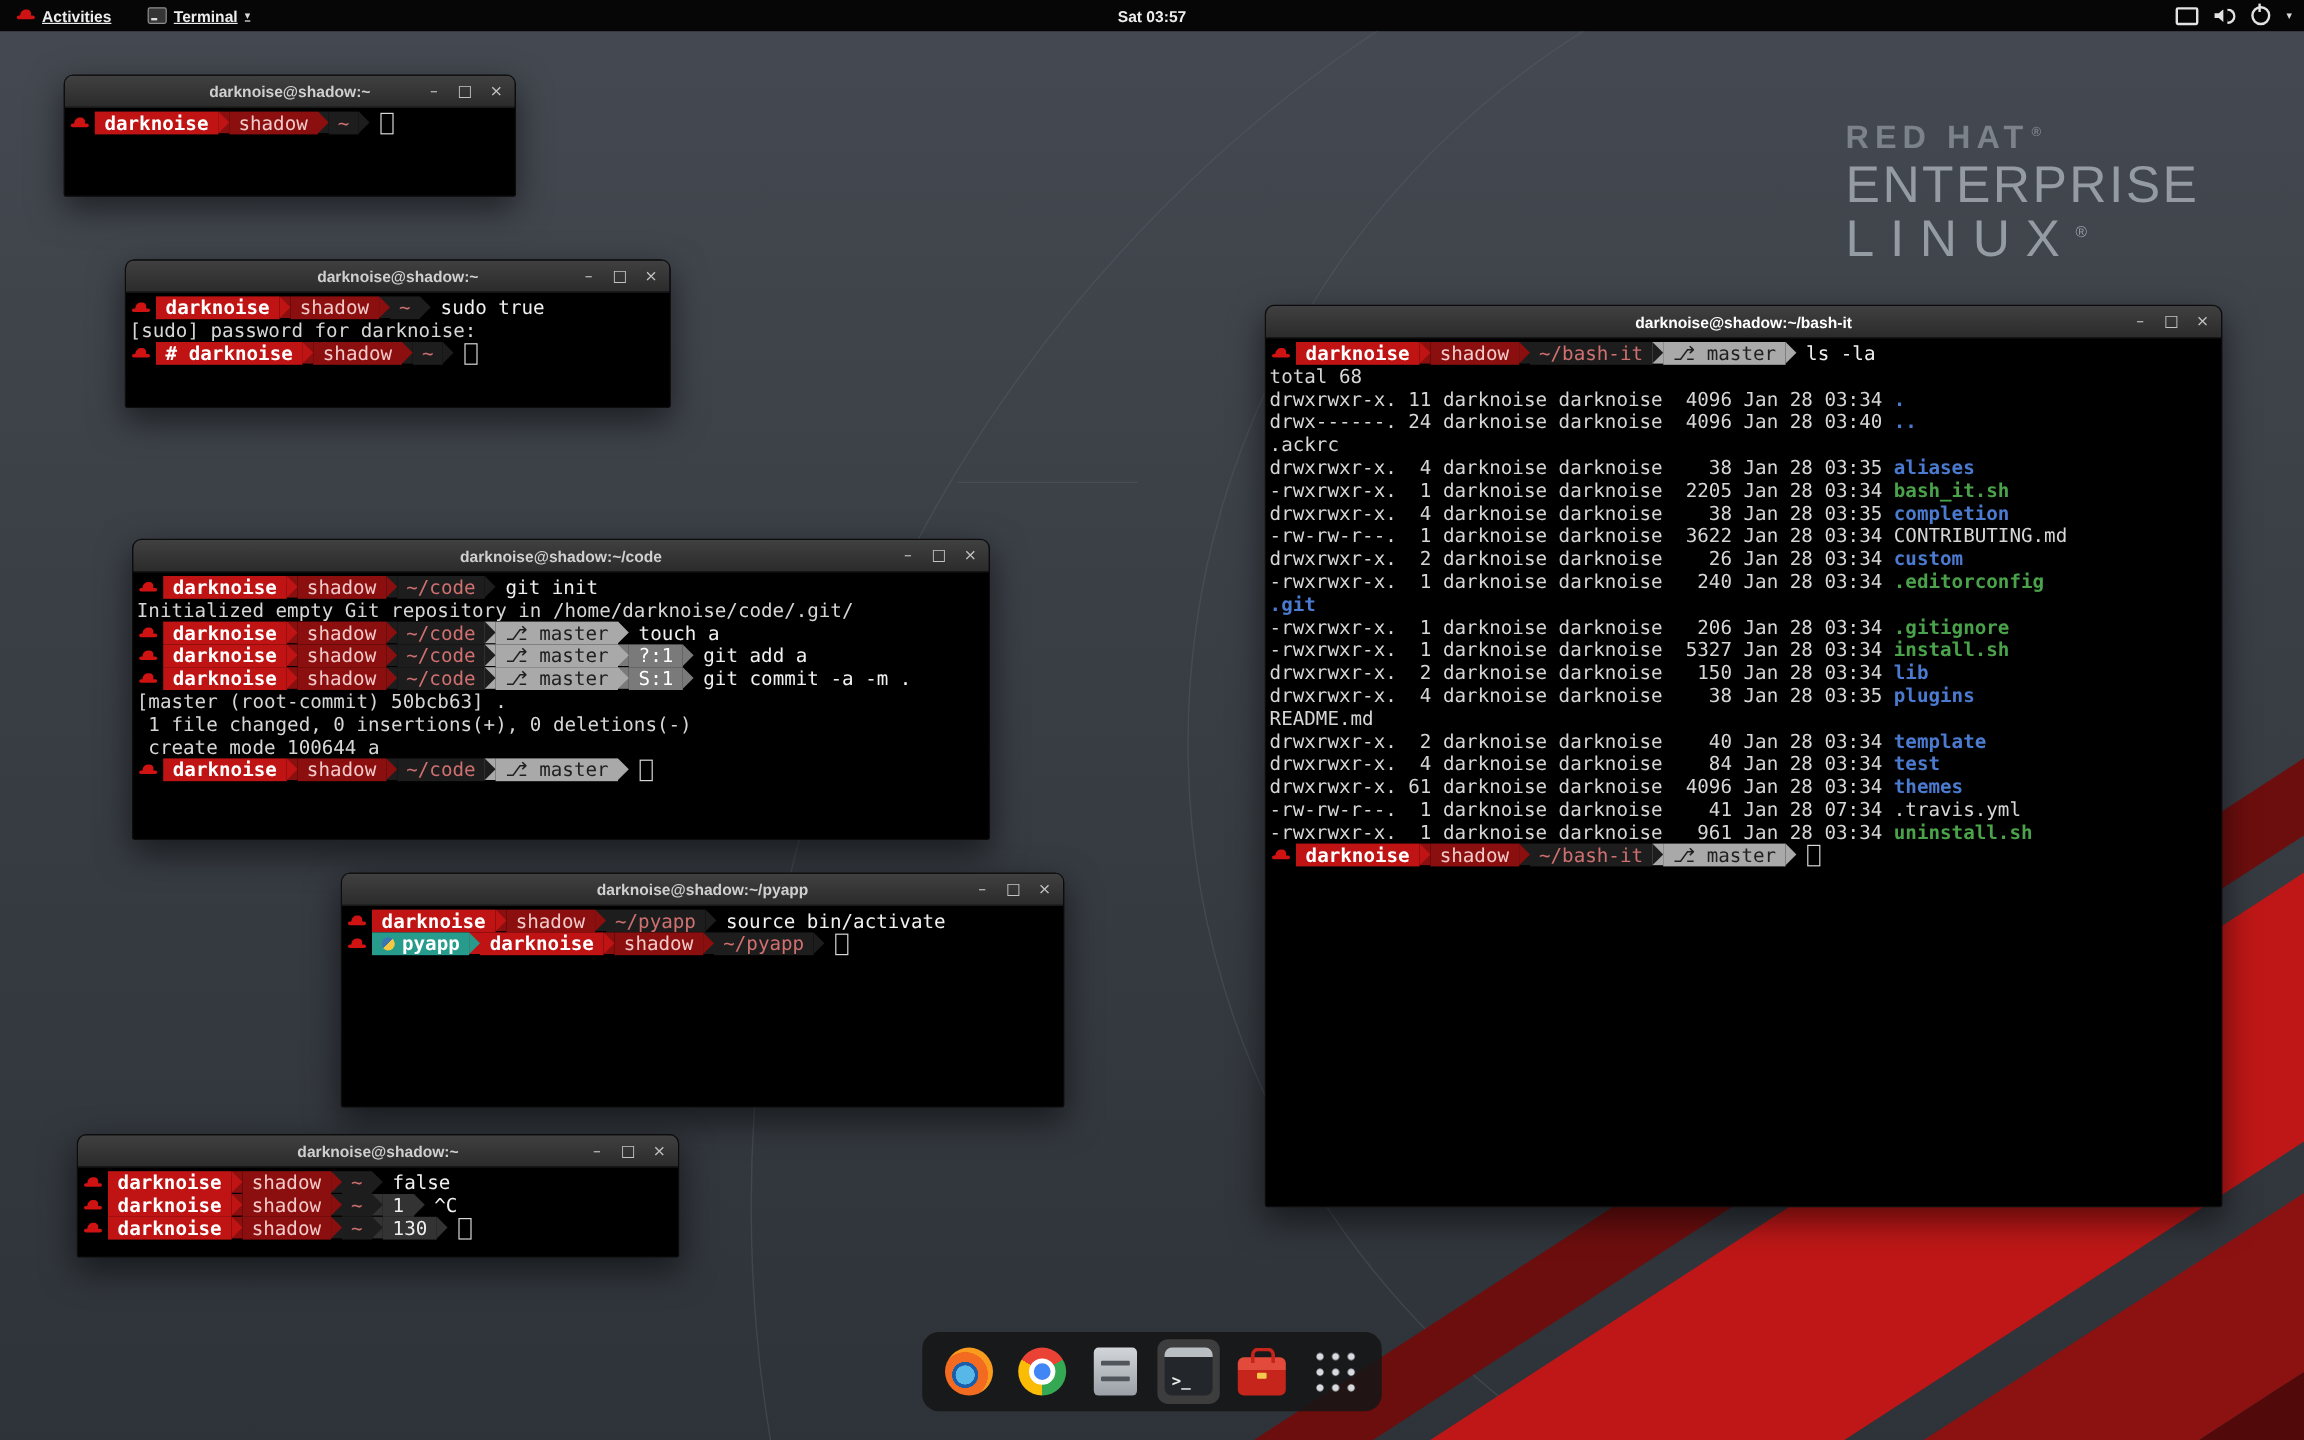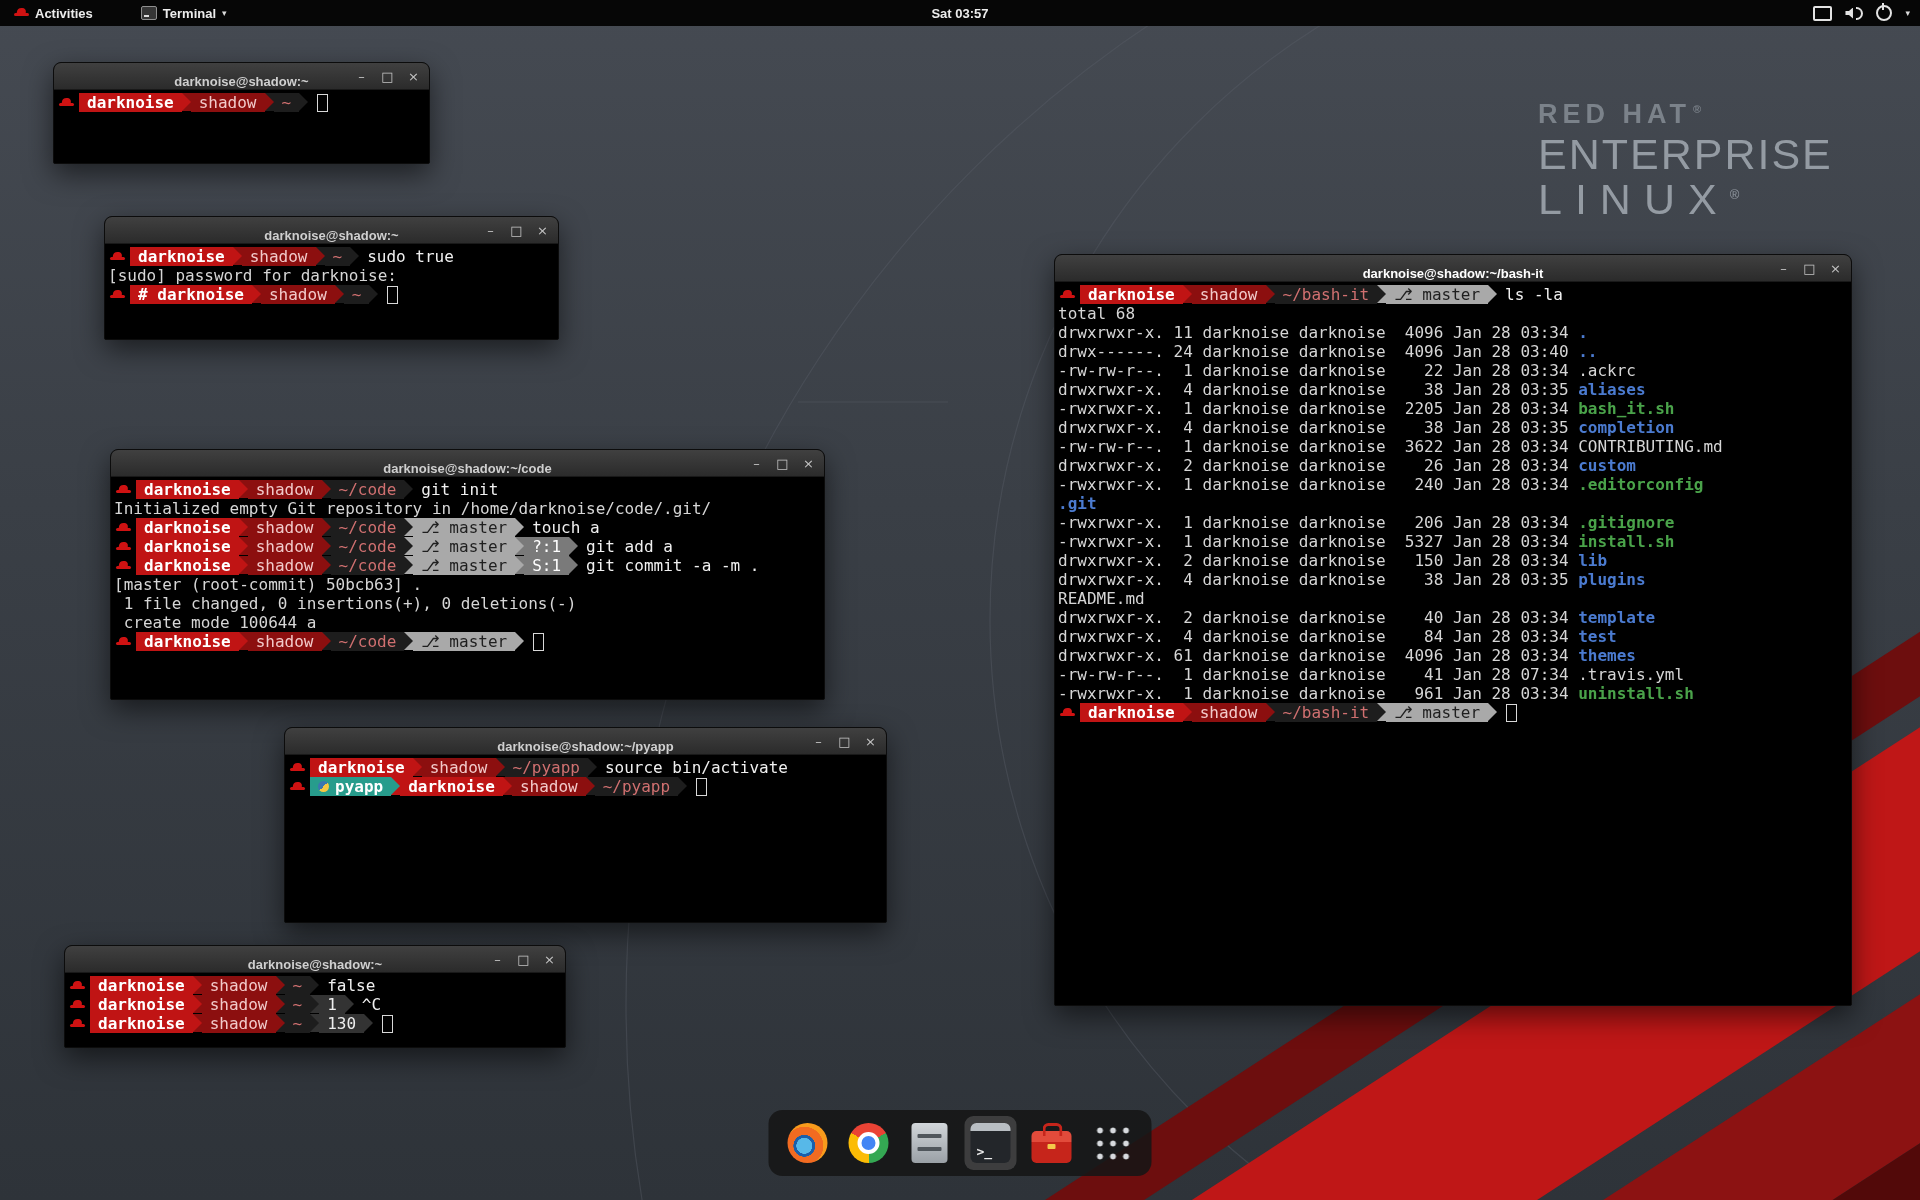--- a/index.html
+++ b/index.html
@@ -4,21 +4,21 @@
 <style>
   html,body{margin:0;padding:0;background:#222;}
   .page{position:relative;width:1920px;height:1200px;overflow:hidden;
         background:linear-gradient(180deg,#454a52 0%,#3a3f46 42%,#2e3339 100%);
         font-family:"Liberation Sans",sans-serif;}
   .wallpaper-art{position:absolute;left:0;top:0;z-index:0;}
 
   
   .topbar{position:absolute;left:0;top:0;right:0;height:26px;background:#060606;color:#ececec;
           display:flex;align-items:center;z-index:50;font-size:13px;font-weight:bold;}
-  .tb-left{display:flex;align-items:center;gap:36px;margin-left:8px;}
+  .tb-left{display:flex;align-items:center;gap:18px;margin-left:8px;text-decoration:underline;}
   .tb-item{display:flex;align-items:center;gap:6px;padding:0 6px;height:26px;cursor:default;}
   .tb-clock{position:absolute;left:50%;transform:translateX(-50%);top:0;height:26px;display:flex;align-items:center;}
   .tb-right{position:absolute;right:10px;top:0;height:26px;display:flex;align-items:center;gap:13px;}
   .caret{font-size:9px;color:#dcdcdc;font-weight:normal;}
 
   
   .hat{display:inline-block;width:15px;height:12px;position:relative;flex:none;}
   .hat::before{content:"";position:absolute;left:3px;top:1px;width:9px;height:6px;background:#cf1212;
                border-radius:4px 4px 1px 1px;transform:skewX(-8deg);}
   .hat::after{content:"";position:absolute;left:0;top:6px;width:15px;height:3px;background:#cf1212;border-radius:2px;}
@@ -42,21 +42,21 @@
   .brand-redhat sup{font-size:11px;margin-left:2px;}
   .brand-enterprise{font-size:43px;letter-spacing:2px;color:#949ba3;margin-top:4px;}
   .brand-linux{font-size:43px;letter-spacing:13px;color:#949ba3;}
   .brand-linux sup{font-size:13px;letter-spacing:0;}
 
   
   #windows{position:absolute;inset:0;z-index:10;}
   .window{position:absolute;background:#000;border:1px solid #0c0c0c;border-radius:8px 8px 2px 2px;
           box-shadow:0 10px 28px rgba(0,0,0,.55);overflow:hidden;}
   .titlebar{height:26px;background:linear-gradient(#404040,#2b2b2b);border-bottom:1px solid #191919;
-            position:relative;display:flex;align-items:flex-end;justify-content:center;}
+            position:relative;display:flex;align-items:center;justify-content:center;}
   .titlebar .title{font-size:13px;color:#cfcfcf;font-weight:bold;}
   .focused .titlebar .title{color:#fff;}
   .tb-btns{position:absolute;right:9px;top:0;height:100%;display:flex;align-items:center;gap:13px;}
   .tb-btn{min-width:13px;text-align:center;color:#c3c3c3;font-size:13px;line-height:1;
           font-family:"DejaVu Sans",sans-serif;cursor:default;}
 
   .tbody{padding:3px 2px 2px 3px;font-family:"DejaVu Sans Mono",monospace;font-size:16px;line-height:19px;}
   .tline{display:flex;align-items:stretch;height:19px;white-space:pre;}
   .pl-seg{display:flex;align-items:center;padding:0 8px;flex:none;}
   .seg-t{white-space:pre;}
@@ -231,21 +231,21 @@
             <span class="tb-btn">–</span>
             <span class="tb-btn">□</span>
             <span class="tb-btn">×</span>
           </span>
         </div>
         <div class="tbody">
           <div class="tline"><span class="hat prompt-hat"></span><span class="pl-seg seg-user"><span class="seg-t">darknoise</span></span><span class="pl-arrow arr-user bgc-host"></span><span class="pl-seg seg-host"><span class="seg-t">shadow</span></span><span class="pl-arrow arr-host bgc-path"></span><span class="pl-seg seg-path"><span class="seg-t">~/bash-it</span></span><span class="pl-arrow arr-path bgc-git"></span><span class="pl-seg seg-git"><span class="seg-t">⎇ master</span></span><span class="pl-arrow arr-git"></span><span class="txt txt-cmd">ls -la</span></div>
           <div class="tline"><span class="txt txt-out">total 68</span></div>
           <div class="tline"><span class="txt txt-out">drwxrwxr-x. 11 darknoise darknoise  4096 Jan 28 03:34 </span><span class="txt txt-dir">.</span></div>
           <div class="tline"><span class="txt txt-out">drwx------. 24 darknoise darknoise  4096 Jan 28 03:40 </span><span class="txt txt-dir">..</span></div>
-          <div class="tline"><span class="txt txt-out">-rw-rw-r--.  1 darknoise darknoise    22 Jan 28 03:34 </span><span class="txt txt-out">.ackrc</span></div>
+          <div class="tline"><span class="txt txt-out">.ackrc</span></div>
           <div class="tline"><span class="txt txt-out">drwxrwxr-x.  4 darknoise darknoise    38 Jan 28 03:35 </span><span class="txt txt-dir">aliases</span></div>
           <div class="tline"><span class="txt txt-out">-rwxrwxr-x.  1 darknoise darknoise  2205 Jan 28 03:34 </span><span class="txt txt-exec">bash_it.sh</span></div>
           <div class="tline"><span class="txt txt-out">drwxrwxr-x.  4 darknoise darknoise    38 Jan 28 03:35 </span><span class="txt txt-dir">completion</span></div>
           <div class="tline"><span class="txt txt-out">-rw-rw-r--.  1 darknoise darknoise  3622 Jan 28 03:34 </span><span class="txt txt-out">CONTRIBUTING.md</span></div>
           <div class="tline"><span class="txt txt-out">drwxrwxr-x.  2 darknoise darknoise    26 Jan 28 03:34 </span><span class="txt txt-dir">custom</span></div>
           <div class="tline"><span class="txt txt-out">-rwxrwxr-x.  1 darknoise darknoise   240 Jan 28 03:34 </span><span class="txt txt-exec">.editorconfig</span></div>
           <div class="tline"><span class="txt txt-dir">.git</span></div>
           <div class="tline"><span class="txt txt-out">-rwxrwxr-x.  1 darknoise darknoise   206 Jan 28 03:34 </span><span class="txt txt-exec">.gitignore</span></div>
           <div class="tline"><span class="txt txt-out">-rwxrwxr-x.  1 darknoise darknoise  5327 Jan 28 03:34 </span><span class="txt txt-exec">install.sh</span></div>
           <div class="tline"><span class="txt txt-out">drwxrwxr-x.  2 darknoise darknoise   150 Jan 28 03:34 </span><span class="txt txt-dir">lib</span></div>

